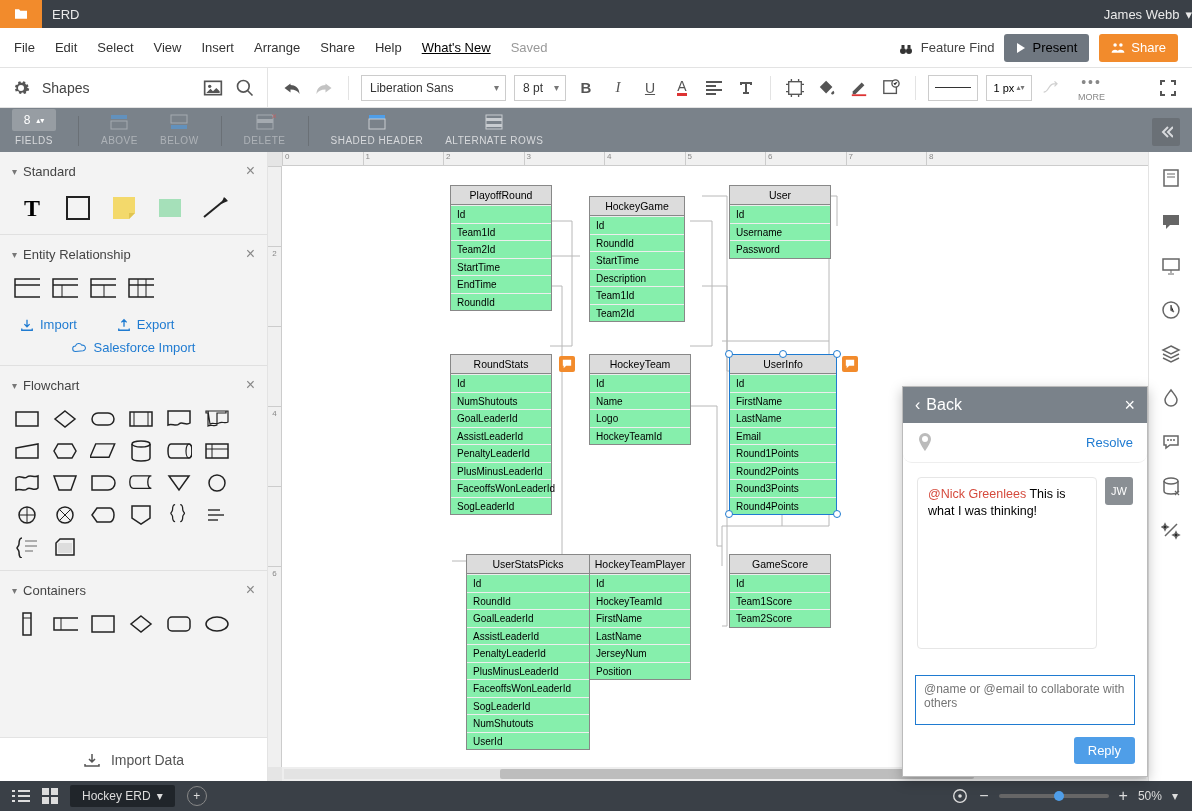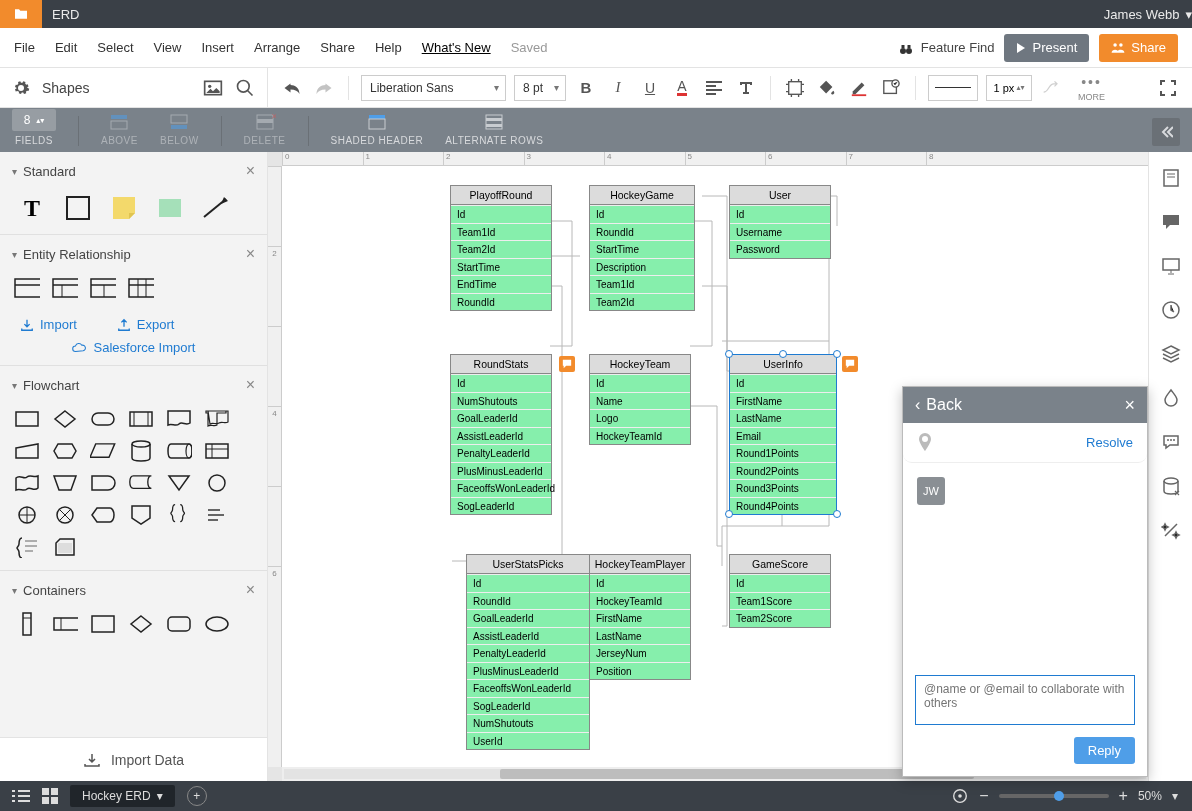--- a/index.html
+++ b/index.html
@@ -13,21 +13,21 @@
 .titlebar .user { padding-right:0; color:#eaeaea; display:flex; align-items:center; gap:6px; }
 
 
 .menubar { display:flex; align-items:center; height:40px; padding:0 14px; border-bottom:1px solid #e3e3e3; }
 .menubar .menu { display:flex; gap:20px; font-size:13px; color:#333; }
 .menubar .menu .whats { color:#000000; text-decoration:underline; }
 .menubar .menu .saved { color:#999; }
 .menubar .right { margin-left:auto; display:flex; align-items:center; gap:10px; }
 .featurefind { display:flex; align-items:center; gap:6px; color:#444; font-size:13px; }
 .btn { display:flex; align-items:center; gap:6px; height:28px; padding:0 12px; border-radius:3px; font-size:13px; cursor:pointer; }
-.btn.present { background:#6f7780; color:#ffffff; }
+.btn.present { background:#6f7780; color:#000000; }
 .btn.share { background:#f28b2c; color:#fff; }
 
 
 .toolbar { display:flex; align-items:center; height:40px; background:#fff; border-bottom:1px solid #e3e3e3; }
 .toolbar .left { width:268px; display:flex; align-items:center; padding:0 12px; gap:12px; border-right:1px solid #e3e3e3; height:100%; }
 .toolbar .left .title { flex:1; font-size:14px; font-weight:400; color:#444; }
 .toolbar .right { flex:1; display:flex; align-items:center; padding:0 12px; gap:8px; }
 .iconbtn { width:24px; height:24px; display:flex; align-items:center; justify-content:center; color:#555; }
 .sep { width:1px; height:24px; background:#e3e3e3; margin:0 4px; }
 .select { height:26px; border:1px solid #ccc; background:#fff; font-size:12px; padding:0 20px 0 8px; color:#333; position:relative; display:flex; align-items:center; }
@@ -671,21 +671,21 @@
       <div class="erd" style="left:168px;top:19px;width:102px">
         <div class="hdr">PlayoffRound</div>
         <div class="row">Id</div>
         <div class="row">Team1Id</div>
         <div class="row">Team2Id</div>
         <div class="row">StartTime</div>
         <div class="row">EndTime</div>
         <div class="row">RoundId</div>
       </div>
 
-      <div class="erd" style="left:307px;top:19px;width:106px">
+      <div class="erd" style="left:307px;top:30px;width:96px">
         <div class="hdr">HockeyGame</div>
         <div class="row">Id</div>
         <div class="row">RoundId</div>
         <div class="row">StartTime</div>
         <div class="row">Description</div>
         <div class="row">Team1Id</div>
         <div class="row">Team2Id</div>
       </div>
 
       <div class="erd" style="left:447px;top:19px;width:102px">
@@ -828,20 +828,21 @@
           </div>
         <span class="x">×</span>
       </div>
       <div class="ctoolbar">
         <svg width="16" height="20" viewBox="0 0 16 20" class="pin">
             <path fill="#bbb" d="M8 0a6 6 0 016 6c0 4-6 12-6 12S2 10 2 6a6 6 0 016-6zm0 3a3 3 0 100 6 3 3 0 000-6z"></path>
           </svg>
         <span class="resolve">Resolve</span>
       </div>
       <div class="cbody">
+        <div class="bubble"><span class="mention">@Nick Greenlees</span><span> This is what I was thinking!</span></div>
         <div class="avatar">JW</div>
       </div>
       <div class="cfoot">
         <textarea placeholder="@name or @email to collaborate with others" style=""></textarea>
         <button class="reply">Reply</button>
         <div style="clear:both"></div>
       </div>
     </div>
   </div>
 </div>

